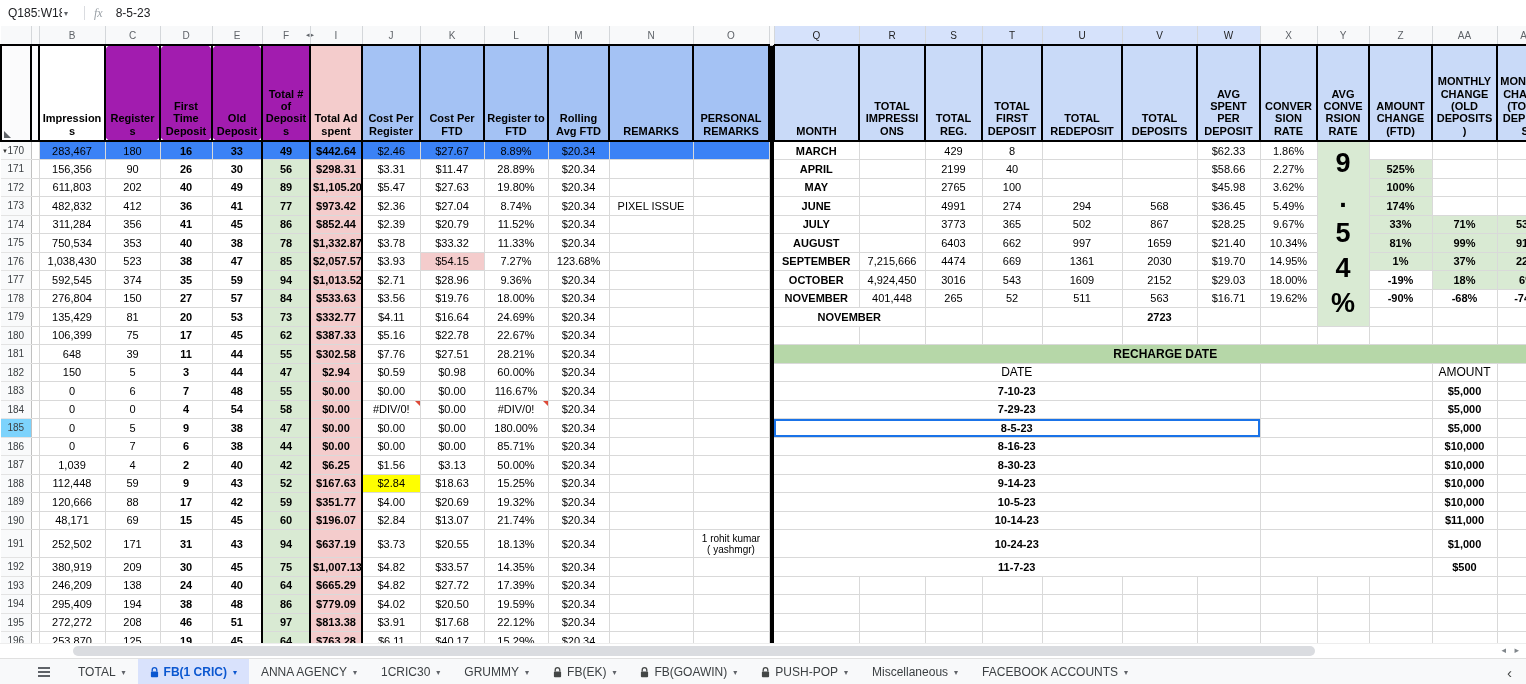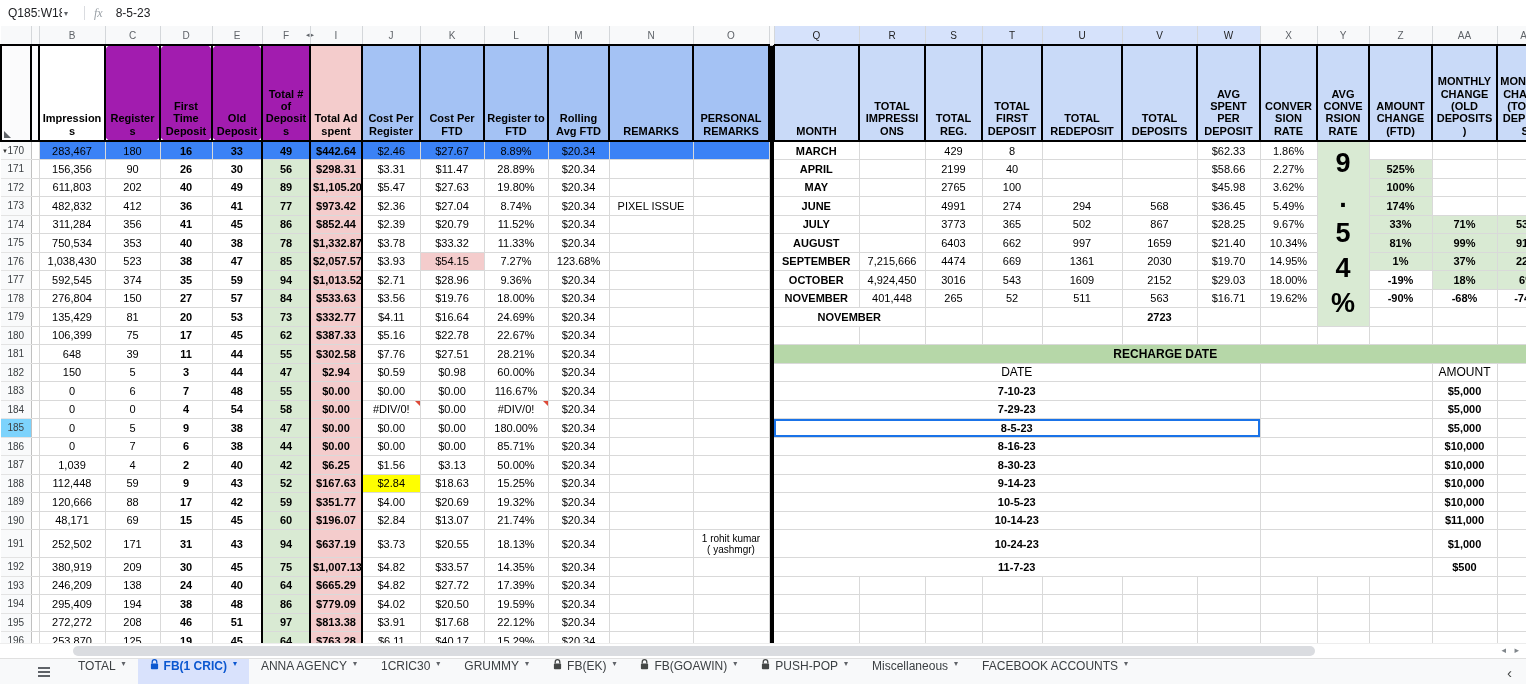--- a/index.html
+++ b/index.html
@@ -71,21 +71,21 @@
   .scar{position:absolute;right:20px;top:1px;font-size:9px;color:#80868b;}
   .scar2{position:absolute;right:7px;top:1px;font-size:9px;color:#80868b;}
 
   
   .tabbar{position:absolute;top:658px;left:0;width:1526px;height:26px;background:#f8f9fa;
           border-top:1px solid #e0e0e0;display:flex;align-items:center;font-size:12px;color:#3c4043;}
   .menuwrap{margin-left:38px;display:inline-flex;align-items:center;}
   .menu-ic{display:block;width:12px;height:2px;background:#5f6368;
            box-shadow:0 -4px 0 #5f6368,0 4px 0 #5f6368;}
   .tabs{display:flex;height:100%;margin-left:16px;}
-  .tab{display:flex;padding:0 12px;height:100%;cursor:default;white-space:nowrap;}
+  .tab{display:flex;align-items:center;padding:0 12px;height:100%;cursor:default;white-space:nowrap;}
   .tab .tlabel{color:#3c4043;}
   .tab.active{background:#d9e2fc;}
   .tab.active .tlabel{color:#0b57d0;font-weight:bold;}
   .lockwrap{display:inline-flex;margin-right:5px;color:#444746;}
   .tab.active .lockwrap{color:#0b57d0;}
   .tcaret{font-size:8px;color:#5f6368;margin-left:6px;}
   .tab.active .tcaret{color:#0b57d0;}
   .collapse{margin-left:auto;margin-right:14px;font-size:15px;color:#444746;}
 </style>
 </head>

